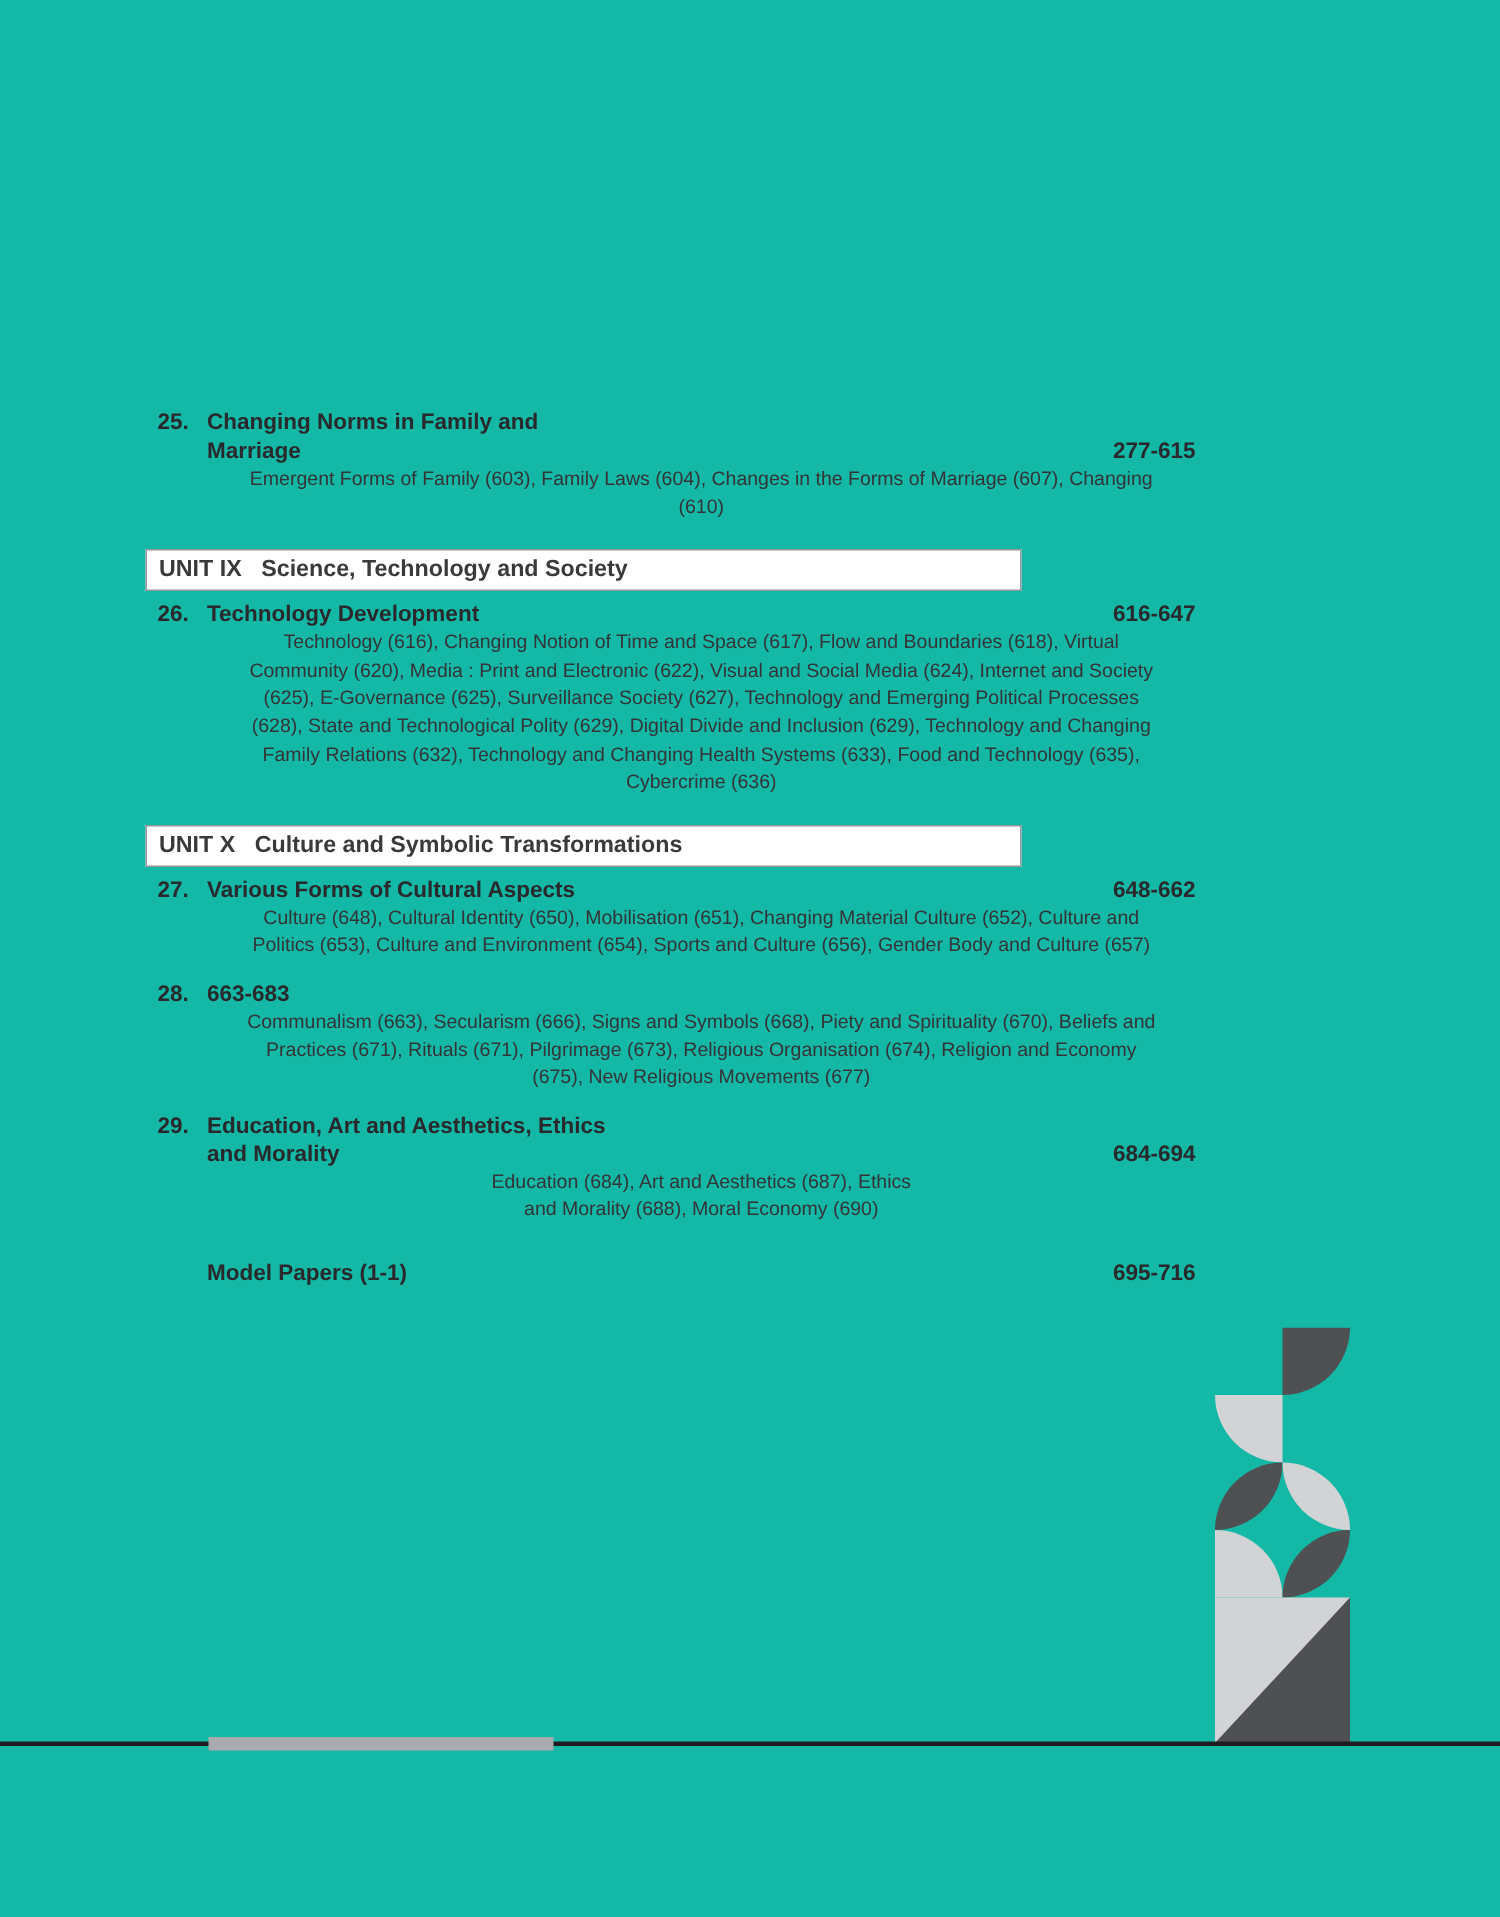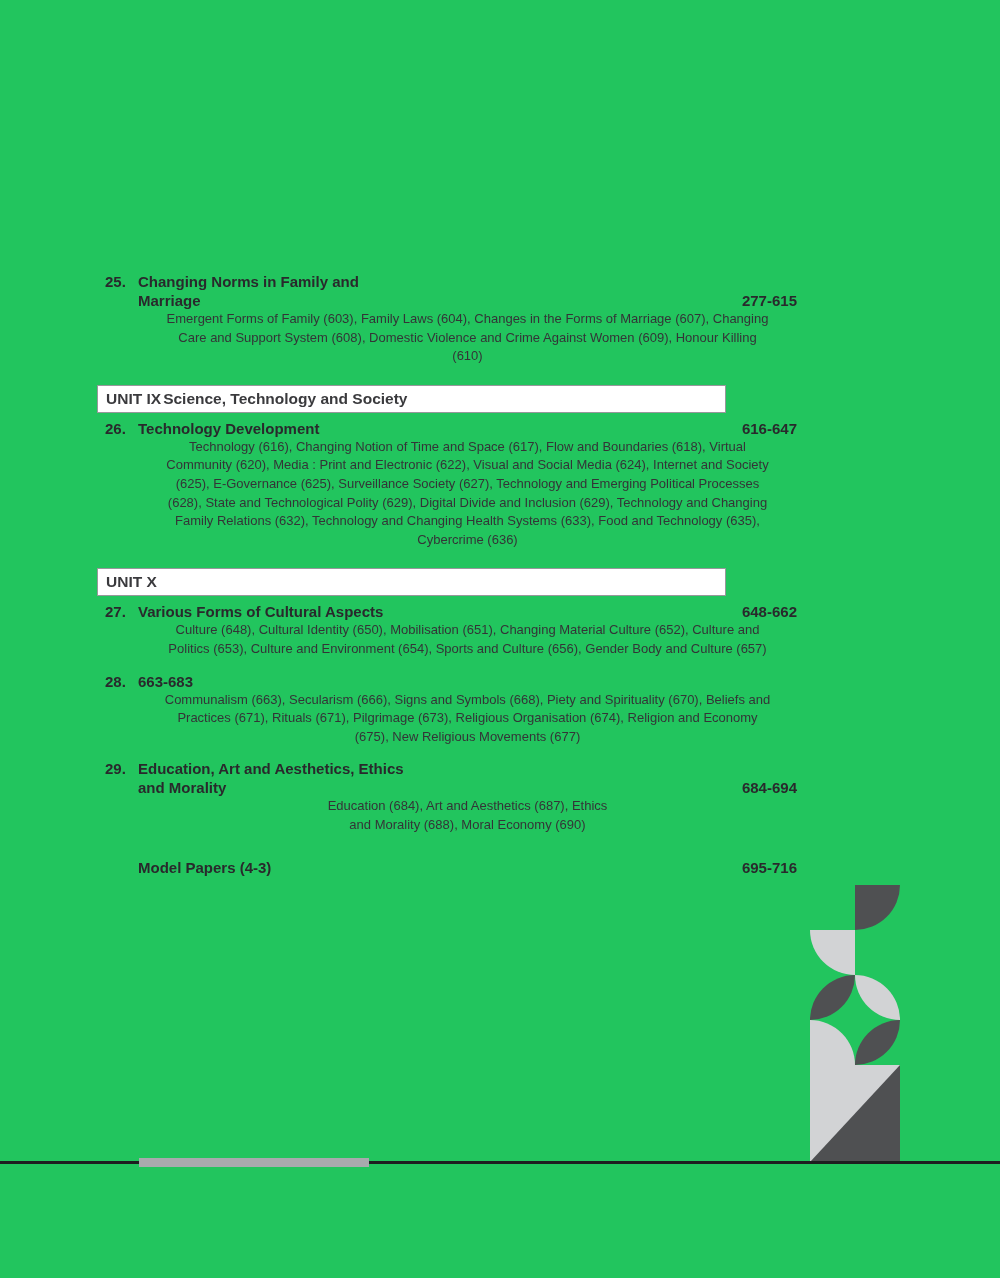--- a/index.html
+++ b/index.html
@@ -1,30 +1,30 @@
 <!DOCTYPE html>
 <html><head>
 <meta charset="utf-8">
 <style>
   html,body{margin:0;padding:0;background:#ffffff;}
   .page{
-    position:relative;width:1000px;height:1278px;background:#22c55e;overflow:hidden;
+    position:relative;width:1000px;height:1278px;background:#14b8a6;overflow:hidden;
     font-family:"Liberation Sans","DejaVu Sans",sans-serif;color:#2b2b2e;
   }
   .content{position:absolute;left:105px;top:272px;width:692px;}
   .row{display:flex;align-items:baseline;font-weight:700;font-size:15px;line-height:19px;color:#29292c;}
   .num{flex:0 0 33px;}
   .ttl{flex:1 1 auto;white-space:nowrap;}
   .pg{flex:0 0 auto;}
   .topics{margin-left:33px;font-weight:400;font-size:13px;line-height:18.6px;color:#343437;text-align:center;}
   .tline{white-space:nowrap;}
   .chapter{margin-bottom:13px;}
   .unit{
-    box-sizing:border-box;margin-left:-8px;width:629px;border:1px solid #97989b;
-    padding:3px 8px 4px 8px;display:flex;gap:2px;align-items:baseline;
+    box-sizing:border-box;margin-left:-8px;width:584px;border:1px solid #97989b;
+    padding:3px 8px 4px 8px;display:flex;gap:13px;align-items:baseline;
     font-weight:700;font-size:15.5px;line-height:19px;color:#3a3a3d;background:#ffffff;
   }
   .unit-gap-top{margin-top:19px;margin-bottom:6px;}
   .model-row{display:flex;align-items:baseline;margin-top:24px;font-weight:700;font-size:15px;color:#29292c;}
   .footer-line{position:absolute;left:0;top:1161px;width:1000px;height:3px;background:#1e1e20;}
   .footer-bar{position:absolute;left:139px;top:1158px;width:230px;height:9px;background:#a8aaad;}
   .logo{position:absolute;left:810px;top:885px;width:90px;height:277px;}
 </style>
 </head>
 <body>
@@ -37,21 +37,20 @@
         <span class="num">25.</span>
         <span class="ttl">Changing Norms in Family and</span>
       </div>
       <div class="row">
         <span class="num"></span>
         <span class="ttl">Marriage</span>
         <span class="pg">277-615</span>
       </div>
       <div class="topics">
         <div class="tline">Emergent Forms of Family (603), Family Laws (604), Changes in the Forms of Marriage (607), Changing</div>
-        <div class="tline">Care and Support System (608), Domestic Violence and Crime Against Women (609), Honour Killing</div>
         <div class="tline">(610)</div>
       </div>
     </section>
 
     <div class="unit unit-gap-top">
       <span>UNIT IX</span>
       <span>Science, Technology and Society</span>
     </div>
 
     <section class="chapter">
@@ -65,20 +64,21 @@
         <div class="tline">Community (620), Media : Print and Electronic (622), Visual and Social Media (624), Internet and Society</div>
         <div class="tline">(625), E-Governance (625), Surveillance Society (627), Technology and Emerging Political Processes</div>
         <div class="tline">(628), State and Technological Polity (629), Digital Divide and Inclusion (629), Technology and Changing</div>
         <div class="tline">Family Relations (632), Technology and Changing Health Systems (633), Food and Technology (635),</div>
         <div class="tline">Cybercrime (636)</div>
       </div>
     </section>
 
     <div class="unit unit-gap-top">
       <span>UNIT X</span>
+      <span>Culture and Symbolic Transformations</span>
     </div>
 
     <section class="chapter">
       <div class="row">
         <span class="num">27.</span>
         <span class="ttl">Various Forms of Cultural Aspects</span>
         <span class="pg">648-662</span>
       </div>
       <div class="topics">
         <div class="tline">Culture (648), Cultural Identity (650), Mobilisation (651), Changing Material Culture (652), Culture and</div>
@@ -109,21 +109,21 @@
         <span class="pg">684-694</span>
       </div>
       <div class="topics">
         <div class="tline">Education (684), Art and Aesthetics (687), Ethics</div>
         <div class="tline">and Morality (688), Moral Economy (690)</div>
       </div>
     </section>
 
     <div class="model-row">
       <span class="num"></span>
-      <span class="ttl">Model Papers (4-3)</span>
+      <span class="ttl">Model Papers (1-1)</span>
       <span class="pg">695-716</span>
     </div>
 
   </main>
 
   <svg class="logo" viewBox="0 0 90 277" aria-hidden="true">
     <path d="M45,0 H90 A45,45 0 0 1 45,45 Z" fill="#4f5052"></path>
     <path d="M0,45 H45 V90 A45,45 0 0 1 0,45 Z" fill="#d2d3d5"></path>
     <path d="M0,135 A45,45 0 0 0 45,90 A45,45 0 0 0 0,135 Z" fill="#4f5052"></path>
     <path d="M45,90 A45,45 0 0 1 90,135 A45,45 0 0 1 45,90 Z" fill="#d2d3d5"></path>

